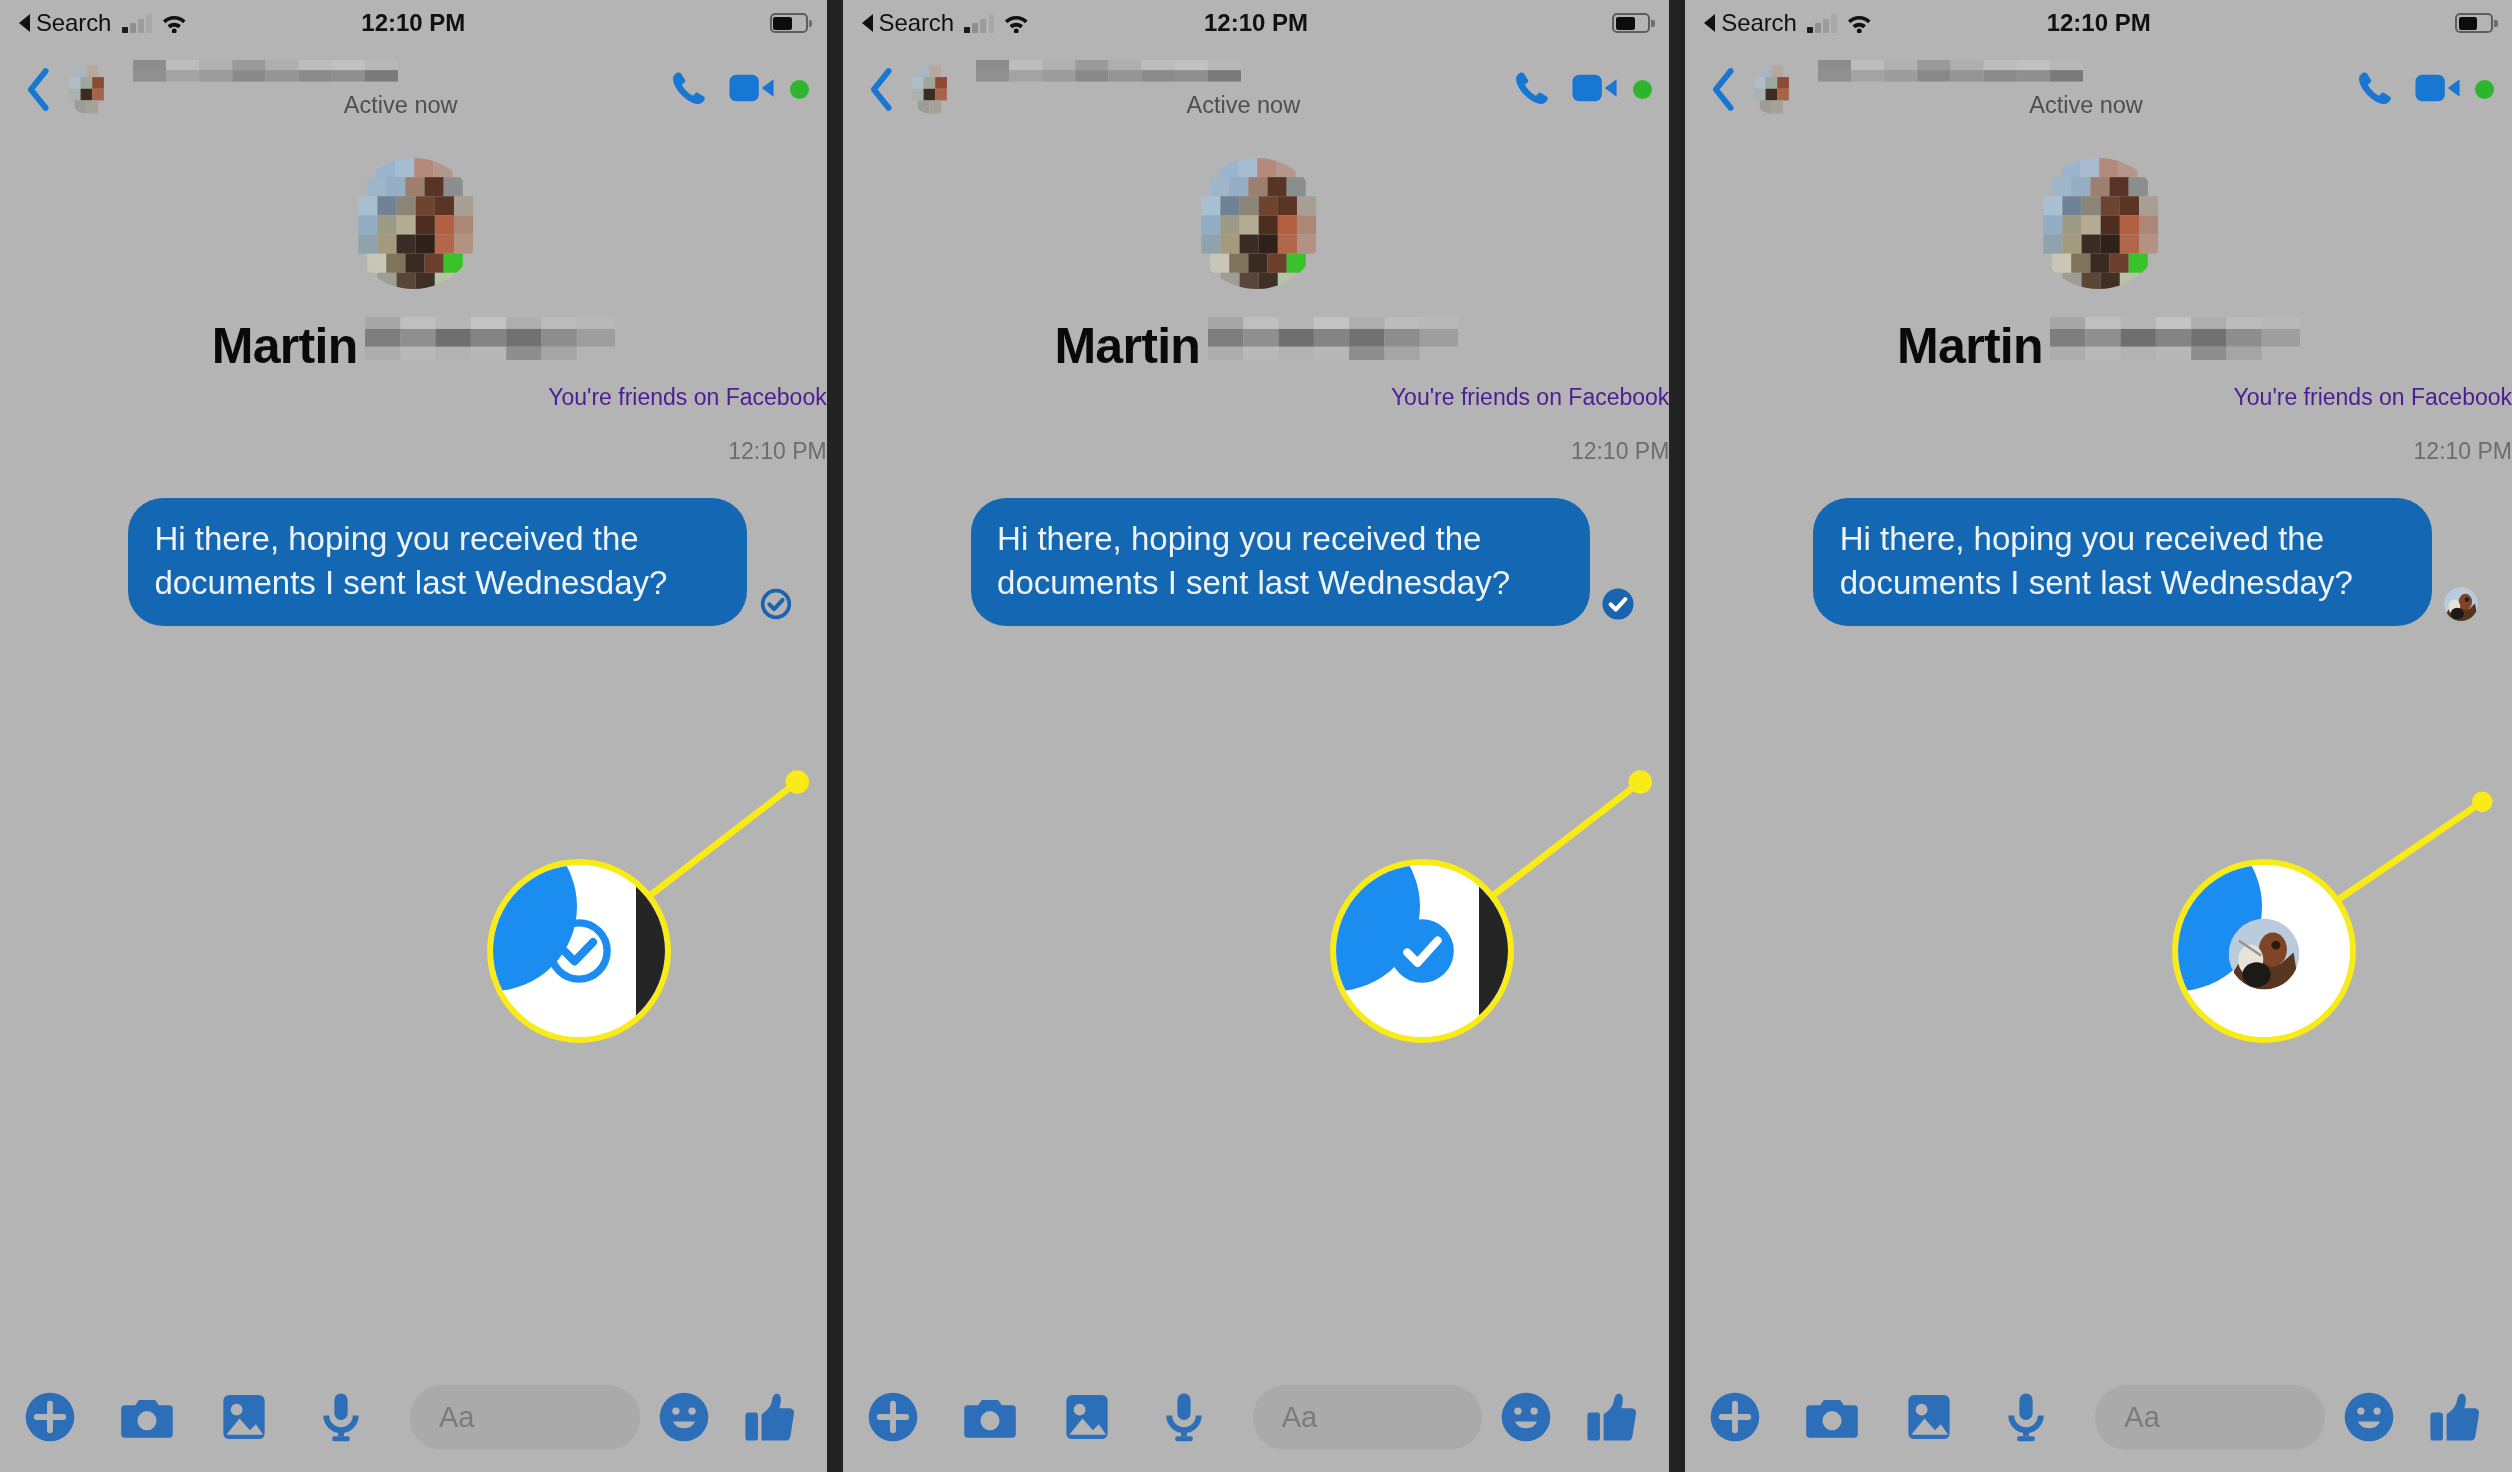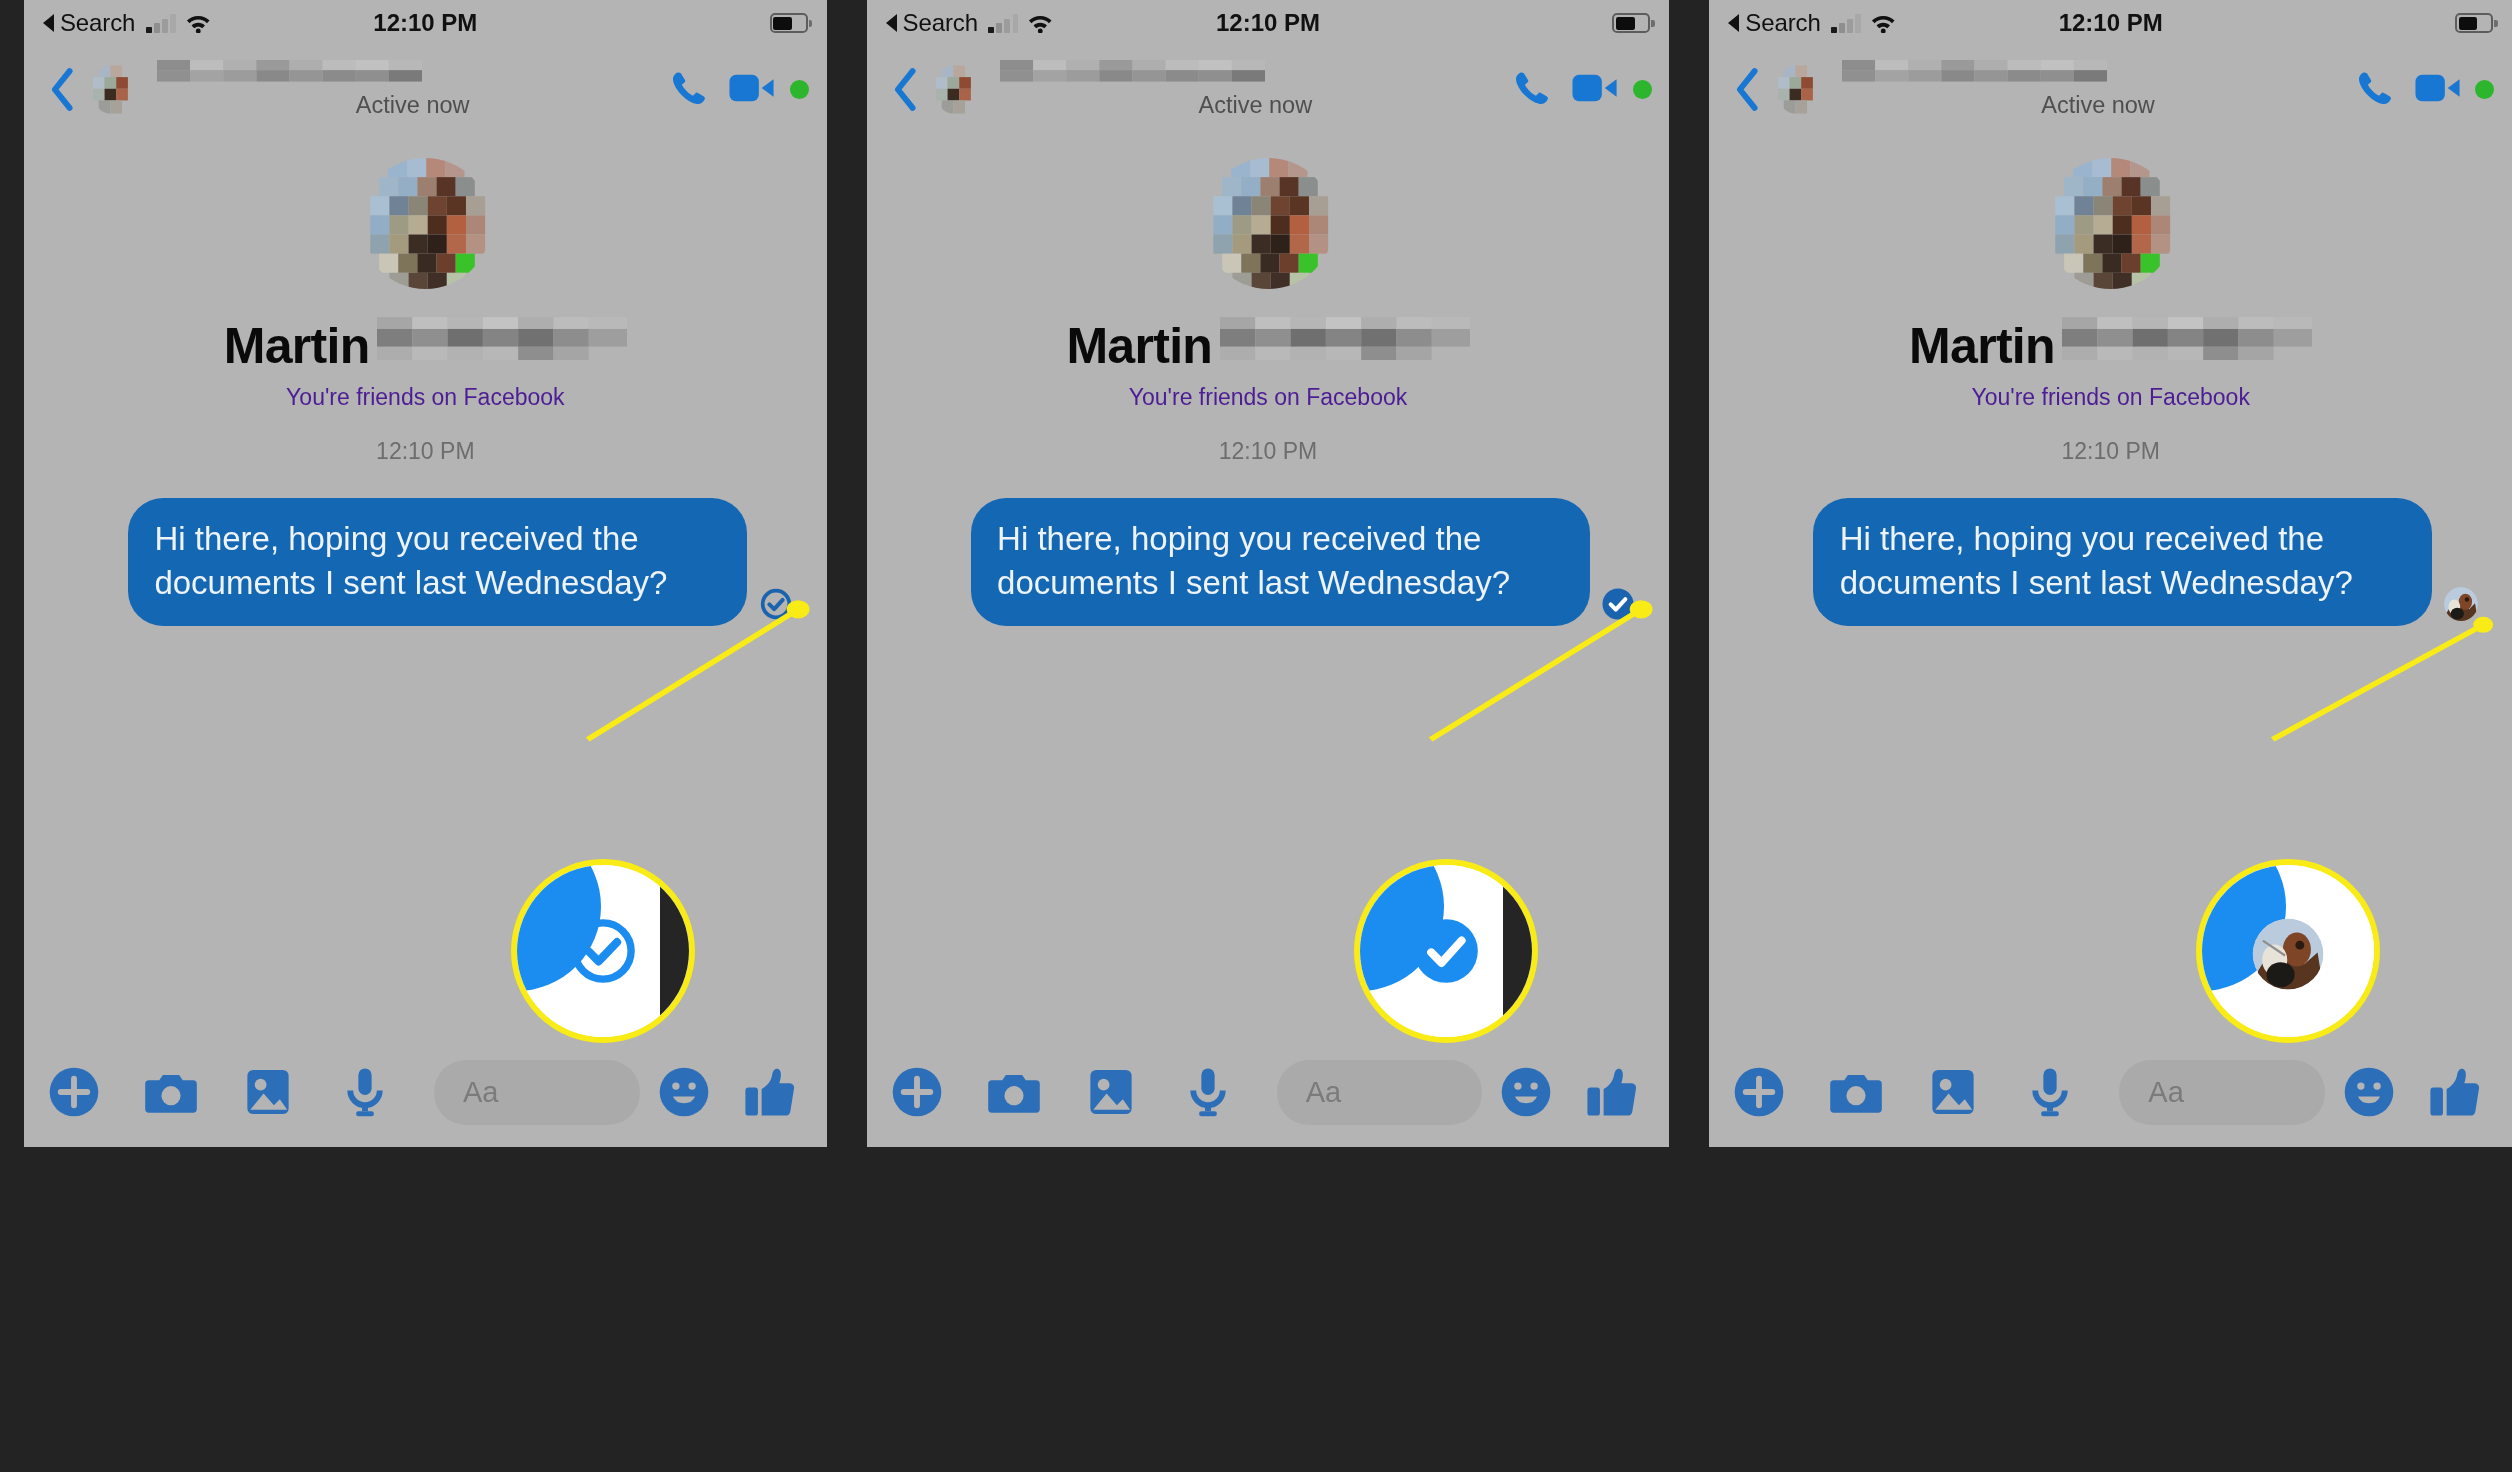--- a/index.html
+++ b/index.html
@@ -21,24 +21,23 @@
   }
   .divider {
     width: 16px;
     flex: 0 0 16px;
     background: #232323;
     height: 1472px;
   }
   .phone {
     position: relative;
     flex: 1 1 0;
-    height: 1147px;
+    height: 1472px;
     background: #b4b4b4;
     overflow: hidden;
-    margin-left: 24px;
   }
 
   
   .statusbar {
     position: relative;
     height: 46px;
     display: flex;
     align-items: center;
     padding: 0 19px;
     box-sizing: border-box;
@@ -163,21 +162,21 @@
   }
   .green-dot {
     width: 19px; height: 19px;
     border-radius: 50%;
     background: #2db52d;
     margin-left: -4.4px;
   }
 
   
   .profile {
-    text-align: center;
+    text-align: right;
     padding-top: 25px;
   }
   .big-avatar {
     width: 131px;
     height: 131px;
     border-radius: 50%;
     margin: 0 auto;
     overflow: hidden;
     position: relative;
   }

